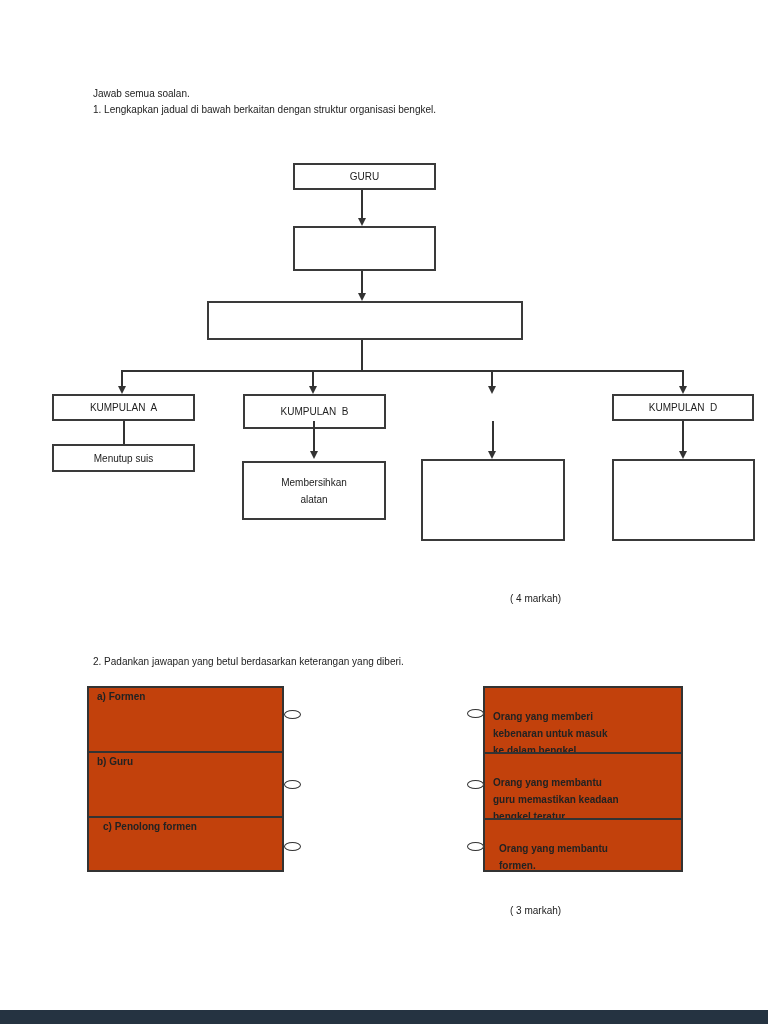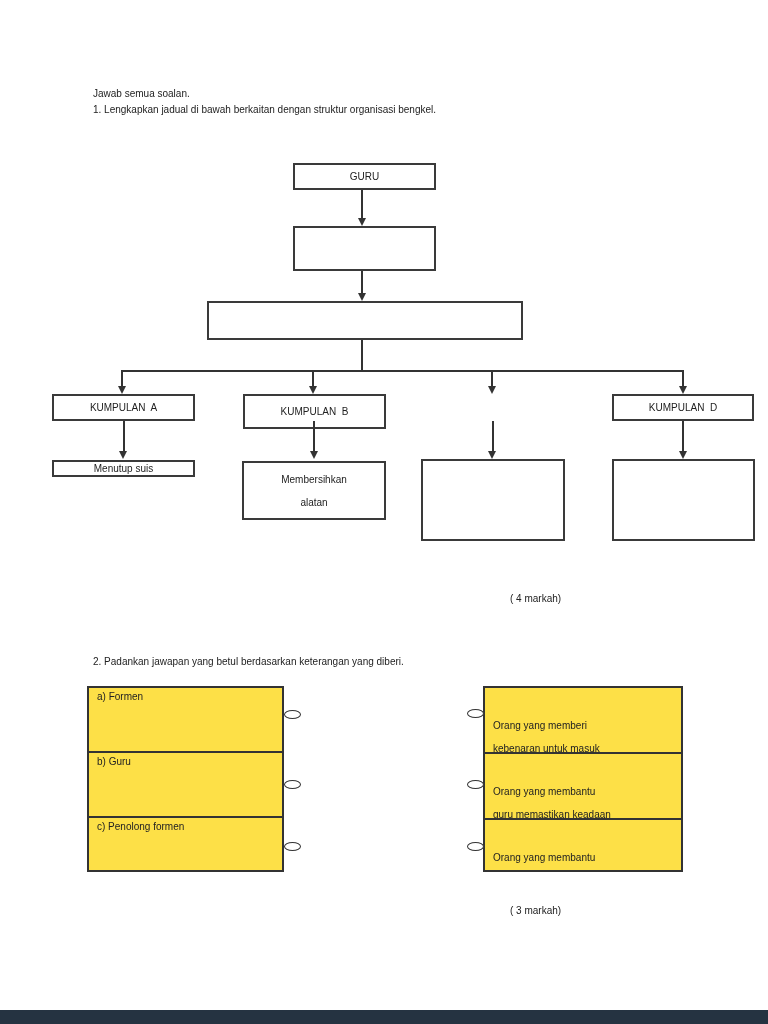--- a/index.html
+++ b/index.html
@@ -4,32 +4,32 @@
 <style>
   html,body{margin:0;padding:0;background:#ffffff;}
   .page{
     position:relative;width:768px;height:1024px;background:#ffffff;overflow:hidden;
     font-family:"Liberation Sans","DejaVu Sans",sans-serif;color:#222;font-size:10px;
   }
   .txt{position:absolute;white-space:nowrap;line-height:16px;}
   .box{position:absolute;border:2px solid #3a3a3a;background:#fff;box-sizing:border-box;}
   .box.center{display:flex;align-items:center;justify-content:center;text-align:center;}
   .ws-pre{white-space:pre;}
-  .pre-line{white-space:pre-line;line-height:23px;}
+  .pre-line{white-space:pre-line;line-height:17px;}
   
   .vline{position:absolute;width:2px;background:#333;}
   .hline{position:absolute;height:2px;background:#333;}
   .arrow{position:absolute;width:9px;}
   .arrow .shaft{position:absolute;left:50%;margin-left:-1px;top:0;bottom:6px;width:2px;background:#333;}
   .arrow .head{position:absolute;left:50%;margin-left:-4.5px;bottom:0;width:0;height:0;
     border-left:4.5px solid transparent;border-right:4.5px solid transparent;border-top:8px solid #333;}
   
-  .mtable{position:absolute;border:2px solid #333;box-sizing:border-box;background:#fde047;}
+  .mtable{position:absolute;border:2px solid #333;box-sizing:border-box;background:#c2410c;font-weight:bold;}
   .mrow{box-sizing:border-box;border-bottom:2px solid #333;padding:3px 8px 0 8px;overflow:hidden;}
-  .mrow:last-child{border-bottom:none;}
+  .mrow:last-child{border-bottom:none;margin-left:6px;}
   .oval{position:absolute;width:17px;height:9px;border:1.5px solid #333;border-radius:50%;background:#fff;box-sizing:border-box;}
   .footer-bar{position:absolute;left:0;top:1010px;width:768px;height:14px;background:#253341;}
 </style>
 </head>
 <body>
 
 <div class="page">
 
   <div class="txt" style="left:93px;top:86px">Jawab semua soalan.</div>
   <div class="txt" style="left:93px;top:102px">1. Lengkapkan jadual di bawah berkaitan dengan struktur organisasi bengkel.</div>
@@ -89,21 +89,21 @@
     </div>
   <div class="arrow" style="left:488px;top:421px;height:38px">
       <i class="shaft"></i>
       <i class="head"></i>
     </div>
   <div class="arrow" style="left:678.5px;top:421px;height:38px">
       <i class="shaft"></i>
       <i class="head"></i>
     </div>
 
-  <div class="box center" style="left:52px;top:460px;width:143px;height:17px">
+  <div class="box center" style="left:52px;top:444px;width:143px;height:28px">
     <span>Menutup suis</span>
   </div>
   <div class="box center pre-line" style="left:242px;top:461px;width:144px;height:59px">
     <span class="pre-line">Membersihkan
 alatan</span>
   </div>
   <div class="box" style="left:421px;top:459px;width:144px;height:82px"></div>
   <div class="box" style="left:612px;top:459px;width:143px;height:82px"></div>
 
   <div class="txt" style="left:510px;top:591px">( 4 markah)</div>

